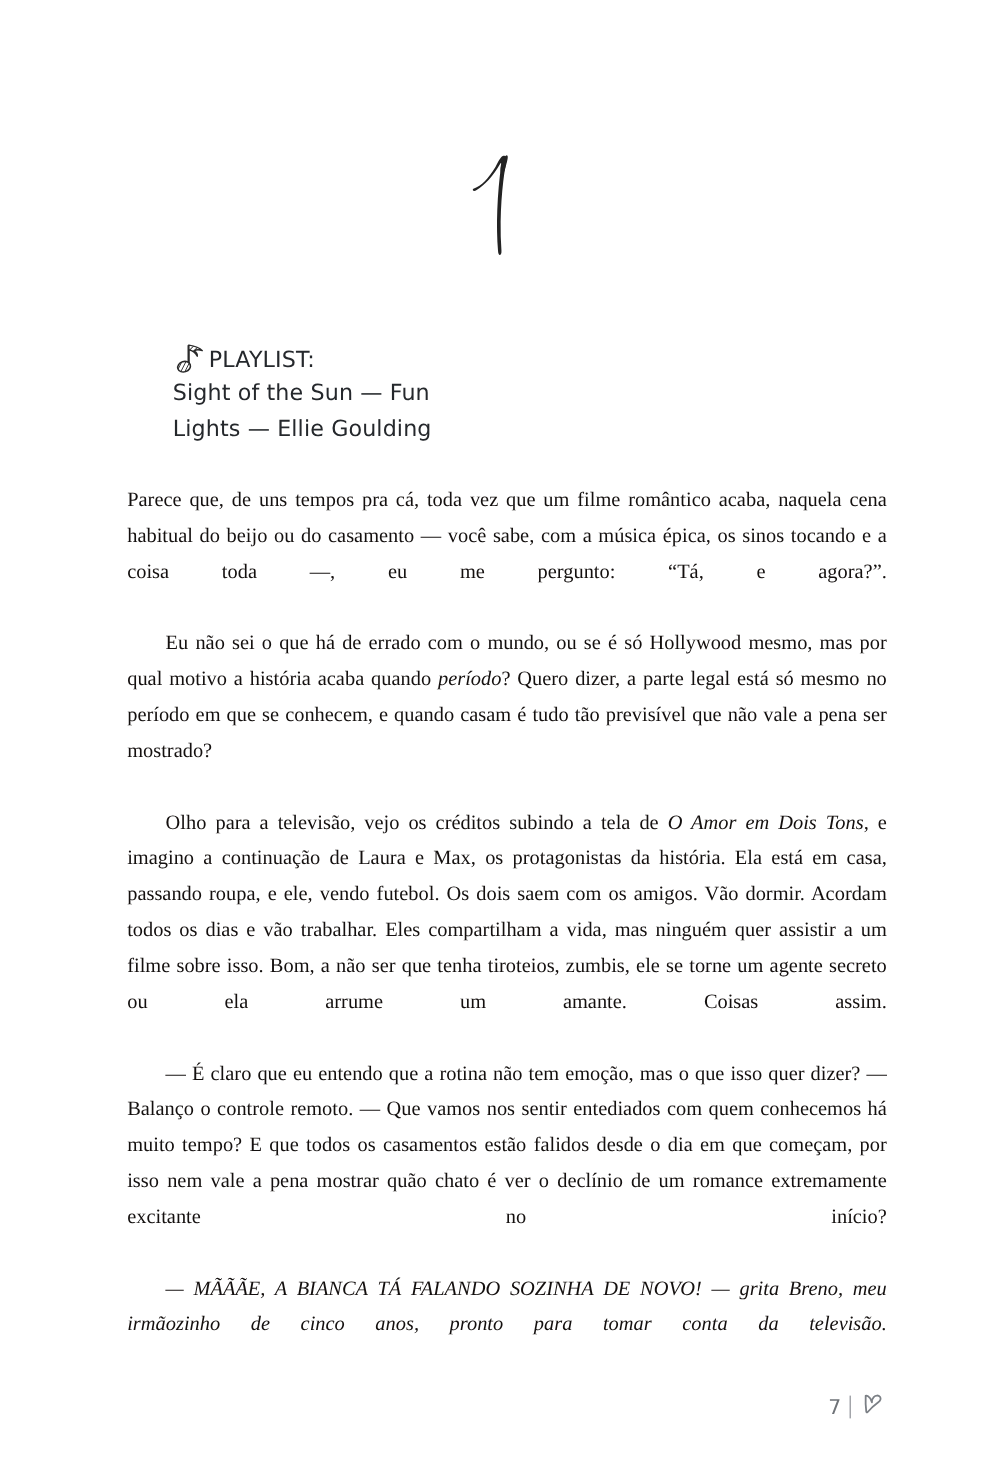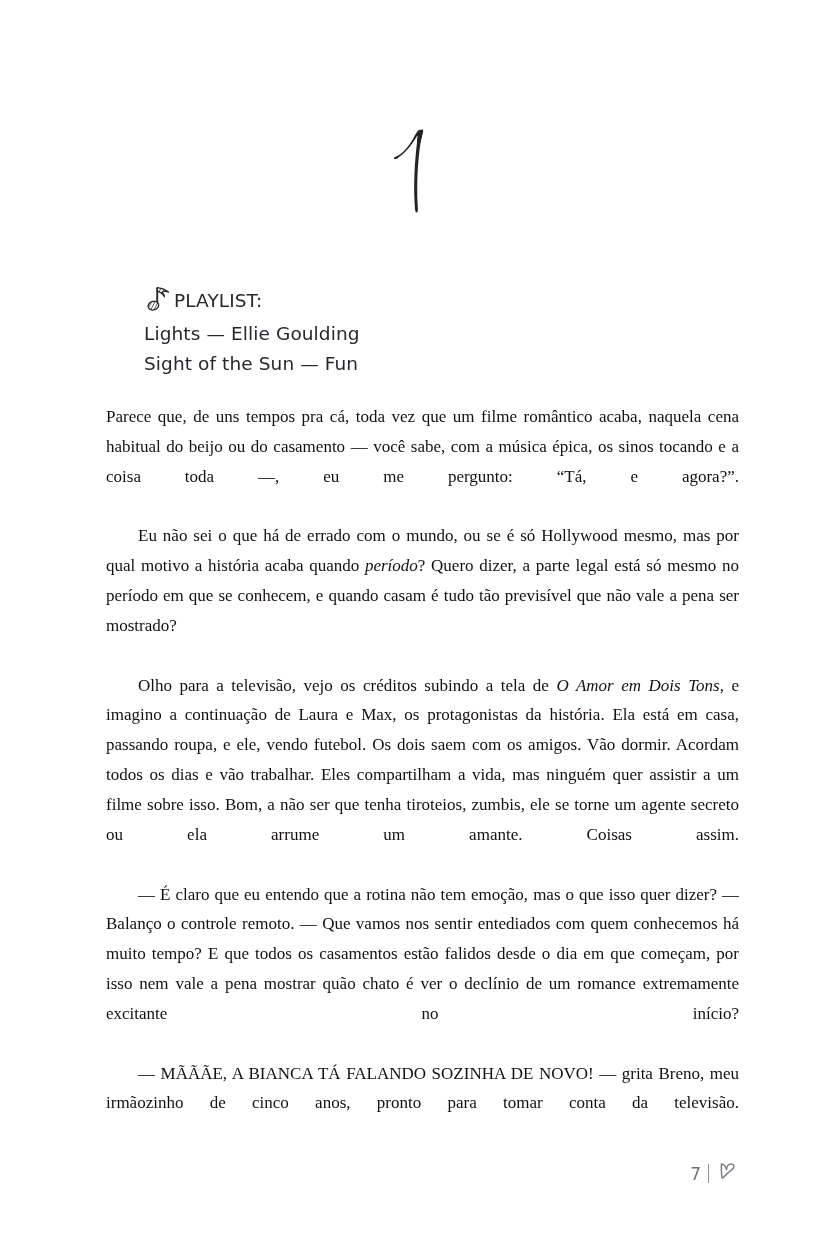--- a/index.html
+++ b/index.html
@@ -41,21 +41,21 @@
     left: 144px;
     top: 283px;
     width: 420px;
     font-family: "DejaVu Sans", sans-serif;
     color: #25282c;
   }
   .playlist-heading {
     display: flex;
     align-items: flex-end;
     height: 30px;
-    margin-bottom: 6px;
+    margin-bottom: 0;
   }
   .note-icon {
     display: inline-block;
     width: 30px;
     height: 30px;
     flex: 0 0 30px;
     position: relative;
     top: 1px;
   }
   .note-icon svg { display: block; }
@@ -86,21 +86,21 @@
     hyphens: manual;
     color: #14100f;
   }
   .body-text p {
     margin: 0;
     text-indent: 0;
   }
   .body-text p.indent {
     text-indent: 32px;
   }
-  .body-text p:last-child { text-align: justify; }
+  .body-text p:last-child { text-align: justify; font-style: italic; }
   .body-text i { font-style: italic; }
 
   
   .body-text p::after {
     content: "";
     display: inline-block;
     width: 100%;
   }
 
   
@@ -148,22 +148,22 @@
 
           <path d="M13.2 21.2 L13.2 4.2" stroke="#2a2a2a" stroke-width="1.9" fill="none" stroke-linecap="round"></path>
 
           <path d="M13.4 3.6 C17.6 4.2, 22.2 5.6, 24.6 8.2 C22.6 7.4, 19.4 7.2, 17.8 8.4 C19.4 9.4, 20.6 11.2, 20.4 12.8 C18.8 9.8, 16.2 8.0, 13.4 7.4 Z" fill="url(#hatch)" stroke="#2a2a2a" stroke-width="1.2" stroke-linejoin="round"></path>
 
           <ellipse cx="9.4" cy="21.6" rx="5.4" ry="4.3" transform="rotate(-18 9.4 21.6)" fill="url(#hatch)" stroke="#2a2a2a" stroke-width="1.3"></ellipse>
         </svg>
       </span>
       <span class="playlist-label">PLAYLIST:</span>
     </div>
+    <div class="playlist-track">Sight of the Sun — Fun</div>
     <div class="playlist-track">Lights — Ellie Goulding</div>
-    <div class="playlist-track">Sight of the Sun — Fun</div>
   </div>
 
   <div class="body-text" id="body-text" style="color: rgb(20, 16, 15);">
       <p><span>Parece que, de uns tempos pra cá, toda vez que um filme romântico acaba, naquela cena habitual do beijo ou do casamento — você sabe, com a música épica, os sinos tocando e a coisa toda —, eu me pergunto: “Tá, e agora?”.</span></p>
       <p class="indent"><span>Eu não sei o que há de errado com o mundo, ou se é só Hollywood mesmo, mas por qual motivo a história acaba quando </span><i>período</i><span>? Quero dizer, a parte legal está só mesmo no período em que se conhecem, e quando casam é tudo tão previsível que não vale a pena ser mostrado?</span></p>
       <p class="indent"><span>Olho para a televisão, vejo os créditos subindo a tela de </span><i>O Amor em Dois Tons</i><span>, e imagino a continuação de Laura e Max, os protagonistas da história. Ela está em casa, passando roupa, e ele, vendo futebol. Os dois saem com os amigos. Vão dormir. Acordam todos os dias e vão trabalhar. Eles compartilham a vida, mas ninguém quer assistir a um filme sobre isso. Bom, a não ser que tenha tiroteios, zumbis, ele se torne um agente secreto ou ela arrume um amante. Coisas assim.</span></p>
       <p class="indent"><span>— É claro que eu entendo que a rotina não tem emoção, mas o que isso quer dizer? — Balanço o controle remoto. — Que vamos nos sentir entediados com quem conhecemos há muito tempo? E que todos os casamentos estão falidos desde o dia em que começam, por isso nem vale a pena mostrar quão chato é ver o declínio de um romance extremamente excitante no início?</span></p>
       <p class="indent"><span>— MÃÃÃE, A BIANCA TÁ FALANDO SOZINHA DE NOVO! — grita Breno, meu irmãozinho de cinco anos, pronto para tomar conta da televisão.</span></p>
     </div>
 

